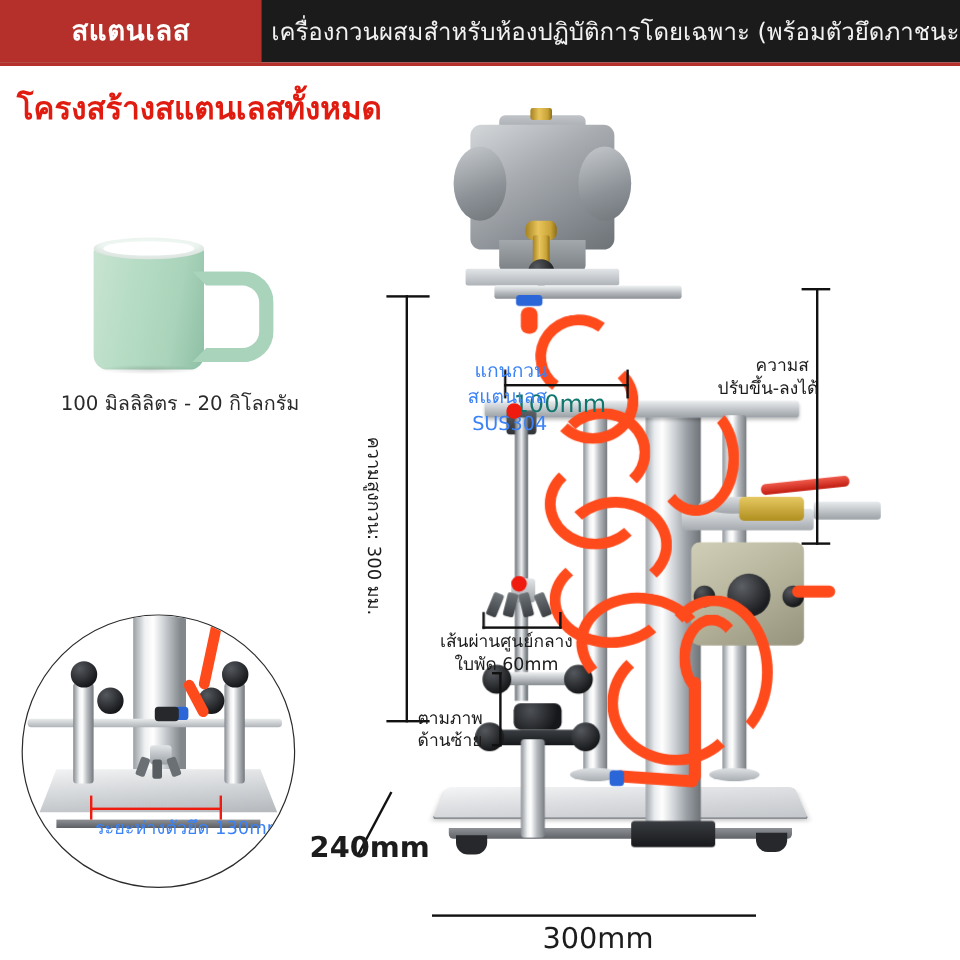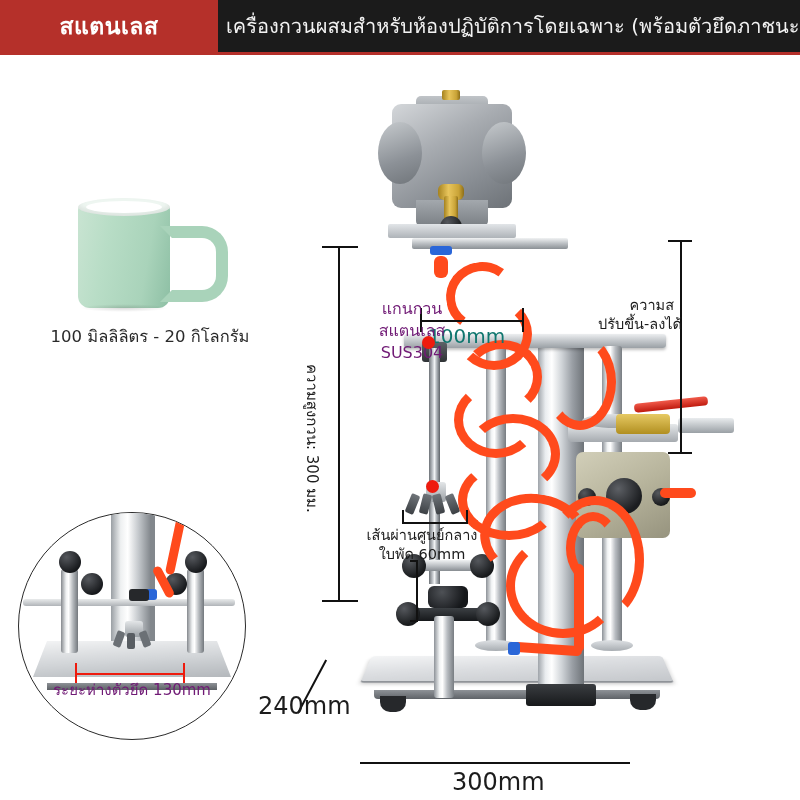--- a/index.html
+++ b/index.html
@@ -199,21 +199,21 @@
     position:absolute;width:40px;height:22px;border-radius:6px;
     background:radial-gradient(circle at 35% 28%,#4e5156,#15171a 75%);
   }
 
   .hose{position:absolute;border:9px solid #ff4a1c;border-radius:50%;}
   .hose-seg{position:absolute;background:#ff4a1c;border-radius:6px;}
   .hose-blue{position:absolute;background:#2a66d8;border-radius:3px;}
 
   
   .ann{position:absolute;color:#1c1c1c;font-size:14.5px;line-height:19px;white-space:nowrap;}
-  .ann-red{position:absolute;color:#701a75;font-size:16px;line-height:22px;white-space:nowrap;text-align:center;}
+  .ann-red{position:absolute;color:#3b82f6;font-size:16px;line-height:22px;white-space:nowrap;text-align:right;}
   .ann-big{position:absolute;color:#1c1c1c;font-size:24px;line-height:1;white-space:nowrap;}
   .ann-100{position:absolute;color:#0f766e;font-size:20px;line-height:1;white-space:nowrap;}
 
   .dim-v{position:absolute;background:#111;width:2px;}
   .dim-h{position:absolute;background:#111;height:2px;}
   .dim-h-thin{position:absolute;background:#111;height:1.5px;}
   .dim-red{position:absolute;background:#ee1b0e;}
 
   .vert-label{
     position:absolute;color:#1c1c1c;font-size:15px;white-space:nowrap;
@@ -265,20 +265,21 @@
   <div class="header">
     <div class="header-badge">
       <span>สแตนเลส</span>
     </div>
     <div class="header-sub">
       <span>เครื่องกวนผสมสำหรับห้องปฏิบัติการโดยเฉพาะ (พร้อมตัวยึดภาชนะ)</span>
     </div>
   </div>
   <div class="header-rule"></div>
 
+  <div class="title">โครงสร้างสแตนเลสทั้งหมด</div>
 
   <div class="mug-wrap">
     <div class="mug-body"></div>
     <div class="mug-rim"></div>
     <div class="mug-rim-in"></div>
     <div class="mug-handle"></div>
     <div class="mug-shadow"></div>
   </div>
 
   <div class="mug-caption">
@@ -389,31 +390,35 @@
     </div>
 
     <div class="dim-v" style="left:72px;top:414px;height:14px;"></div>
     <div class="dim-h-thin" style="left:72px;top:426px;width:66px;"></div>
     <div class="dim-v" style="left:136px;top:414px;height:14px;"></div>
     <div class="ann" style="left:30px;top:430px;width:124px;text-align:center;">
       <div>เส้นผ่านศูนย์กลาง</div>
       <div>ใบพัด 60mm</div>
     </div>
 
+    <div class="ann" style="left:10px;top:494px;width:70px;text-align:center;">
+      <div>ตามภาพ</div>
+      <div>ด้านซ้าย</div>
+    </div>
     <div class="dim-v" style="left:86px;top:464px;height:62px;"></div>
     <div class="dim-h-thin" style="left:80px;top:464px;width:8px;"></div>
     <div class="dim-h-thin" style="left:80px;top:524px;width:8px;"></div>
 
   </div>
 
   <div class="dim-h" style="left:360px;top:762px;width:270px;"></div>
   <div class="ann-big" style="left:452px;top:770px;">300mm</div>
 
   <div class="dim-h" style="left:298px;top:712px;width:60px;height:2px;transform:rotate(-62deg);transform-origin:left center;"></div>
-  <div class="ann-big" style="left:258px;top:694px;">240mm</div>
+  <div class="ann-big" style="left:258px;top:694px;font-weight:bold;">240mm</div>
 
   <div class="inset">
     <div class="in-col"></div>
 
     <div class="in-rail" style="left:4px;width:212px;"></div>
 
     <div class="in-plate"></div>
     <div class="in-plate-edge"></div>
 
     <div class="in-post" style="left:42px;top:56px;"></div>

